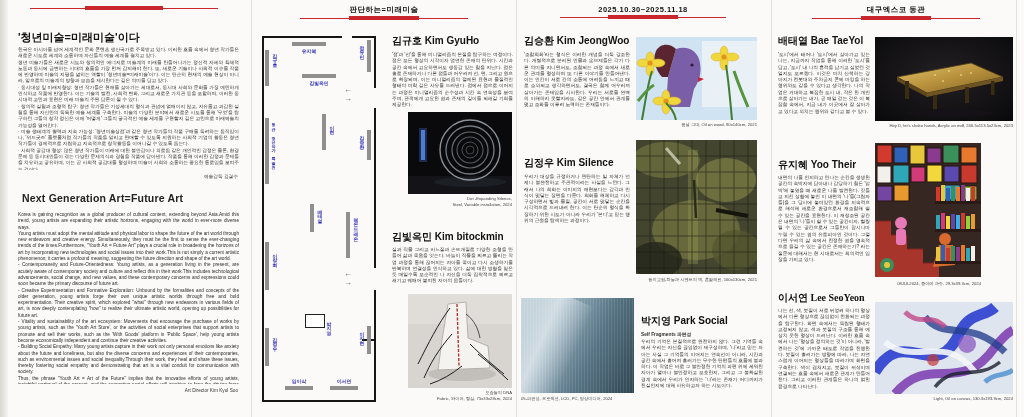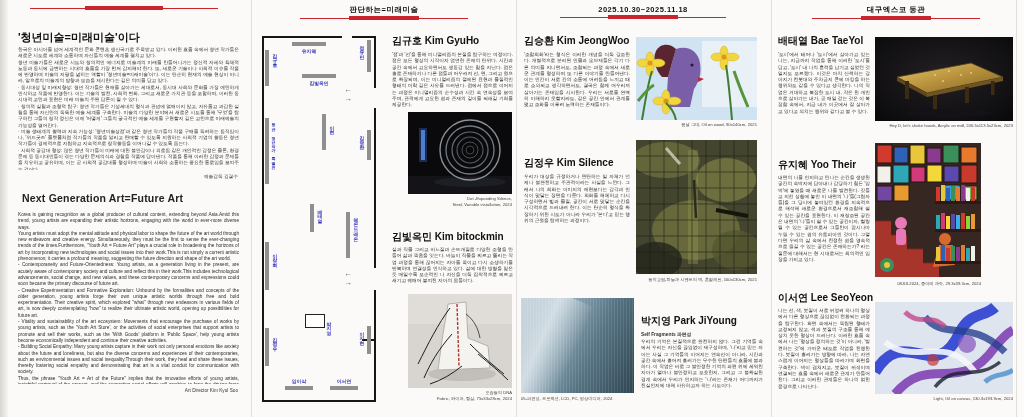--- a/index.html
+++ b/index.html
@@ -218,21 +218,21 @@
   </svg>
 </div>
 <div class="abs cap" style="left:560px;top:277px;width:197px;">동지교점-하늘과 시멘트의 벽, 혼합재료, 160x130cm, 2021</div>
 
 <div class="art" style="left:521px;top:298px;width:113px;height:95px;
      background:linear-gradient(115deg,#c7d6de 0%,#93adbc 30%,#567383 62%,#2e4450 100%);">
   <div style="position:absolute;inset:0;background:repeating-linear-gradient(90deg,rgba(255,255,255,.10) 0 1px,transparent 1px 3px);"></div>
   <div style="position:absolute;left:-20px;top:-10px;width:70px;height:130px;transform:rotate(24deg);background:linear-gradient(90deg,transparent,rgba(255,255,255,.55),transparent);"></div>
 </div>
 <div class="abs cap left" style="left:521px;top:396px;width:150px;">05-파편성, 프로젝션, LCD, PC, 영상미디어, 2024</div>
-<div class="abs h-artist" style="left:641px;top:314px;">박지영 Park JiYoung</div>
+<div class="abs h-artist" style="left:641px;top:314px;">박지영 Park Social</div>
 <div class="abs sub" style="left:641px;top:331px;width:122px;">Self Fragments 파편성</div>
 <div class="abs body-txt" style="left:641px;top:339px;width:122px;height:68px;">우리의 기억은 본질적으로 완전하지 않다. 그런 기억들 속에서 우리는 자신을 끊임없이 재구성하며, '나'라고 믿는 자아는 사실 그 기억들의 이어지는 연속선이 아니라, 시간과 공간 속에서 흩어져 흘러가는 무수한 단편들의 흐름에 불과하다. 이 작업은 바로 그 불안정한 기억의 파편 위에 세워진 자아가 얼마나 불안정하고 모호한지, 그리고 그 불확실한 경계 속에서 우리가 인지하는 '나'라는 존재가 어디까지가 진실인지에 대해 사유하고자 하는 시도이다.</div>
 
 <div class="hdr" style="left:812px;width:168px;">
   <span class="t">대구엑스코 동관</span>
   <div class="rule"></div>
 </div>
 
 <div class="abs h-artist" style="left:778px;top:34px;">배태열 Bae TaeYol</div>
 <div class="abs body-txt" style="left:778px;top:52px;width:92px;height:70px;">'도시'에서 태어나 '도시'에서 살아가고 있는 나는, 지금까지 작업을 통해 이러한 '도시'를 담고, '도시' 내 나의 흔적을 남기고 싶었던 것일지도 모르겠다. 이것은 마치 산책하는 강아지가 전봇대와 주차금지 콘에 마킹을 하는 행위와도 같을 수 있다고 생각한다. 나의 작업은 거대하고 복잡한 도시 내, 작은 한 개인으로 살아가는 내가, 곧 매일 걷는 것은 이 복잡함 속에서, 지금 내가 이곳에서 잘 살아가고 있다고 외치는 행위와 같다고 볼 수 있다.</div>
@@ -330,21 +330,21 @@
         <rect x="86" y="102" width="4" height="16" fill="#e87a2e"></rect>
         <rect x="91" y="105" width="4" height="13" fill="#2ea8b8"></rect>
         <rect x="96" y="103" width="4" height="15" fill="#f2f0ea"></rect>
     </g>
     <circle cx="12" cy="122" r="7" fill="#3a8f5a"></circle>
       <circle cx="12" cy="122" r="3" fill="#e8c73a"></circle>
   </svg>
 </div>
 <div class="abs cap" style="left:790px;top:281px;width:191px;">08JUL2024, 종이에 과슈, 29.3x39.3cm, 2024</div>
 
-<div class="abs h-artist" style="left:778px;top:291px;">이서연 Lee SeoYeon</div>
+<div class="abs h-artist" style="left:778px;top:291px;font-family:Liberation Serif, serif;">이서연 Lee SeoYeon</div>
 <div class="abs body-txt" style="left:778px;top:308px;width:92px;height:86px;">나는 선, 색, 붓질이 서로 뒤엉켜 하나의 형상에서 다른 형상으로 끊임없이 전환되는 과정을 탐구한다. 화면 속에서는 독립된 형태가 고정되지 않고, 색과 붓질의 구조를 통해 예상치 못한 형상이 드러난다. 이러한 흐름 속에서 나는 '형상을 정의하는 것'이 아니라, '발견하는 것'에 가까운 태도로 작업을 진행한다. 붓질이 흘러가는 방향에 따라, 나는 자연스럽게 이어지는 형상들을 따라가며 화면을 구축한다. 색이 겹쳐지고, 붓질이 뒤섞이며 연결되는 흐름 속에서 새로운 관계가 만들어진다. 그리고 이러한 관계들은 하나의 얽힌 풍경으로 나타난다.</div>
 <div class="art" style="left:875px;top:302px;width:138px;height:92px;">
   <svg width="100%" height="100%" viewBox="0 0 138 92" preserveAspectRatio="none">
     <rect width="138" height="92" fill="#dfe5ee"></rect>
     <path d="M0,70 C30,20 60,85 85,30 C95,10 110,15 120,5" stroke="#2b3fd0" stroke-width="11" fill="none" opacity=".9"></path>
     <path d="M20,92 C55,50 85,95 120,45 C128,35 134,30 138,28" stroke="#7a3ab0" stroke-width="9" fill="none" opacity=".85"></path>
     <path d="M50,15 C70,40 95,15 130,50" stroke="#27408f" stroke-width="7" fill="none" opacity=".8"></path>
     <path d="M10,40 C40,65 70,30 100,70" stroke="#f4f7fb" stroke-width="6" fill="none" opacity=".9"></path>
     <path d="M60,85 C80,60 100,80 125,60" stroke="#1a1f2e" stroke-width="3.5" fill="none" opacity=".8"></path>
     <path d="M30,10 C45,25 55,10 70,25" stroke="#c04a8a" stroke-width="5" fill="none" opacity=".8"></path>

